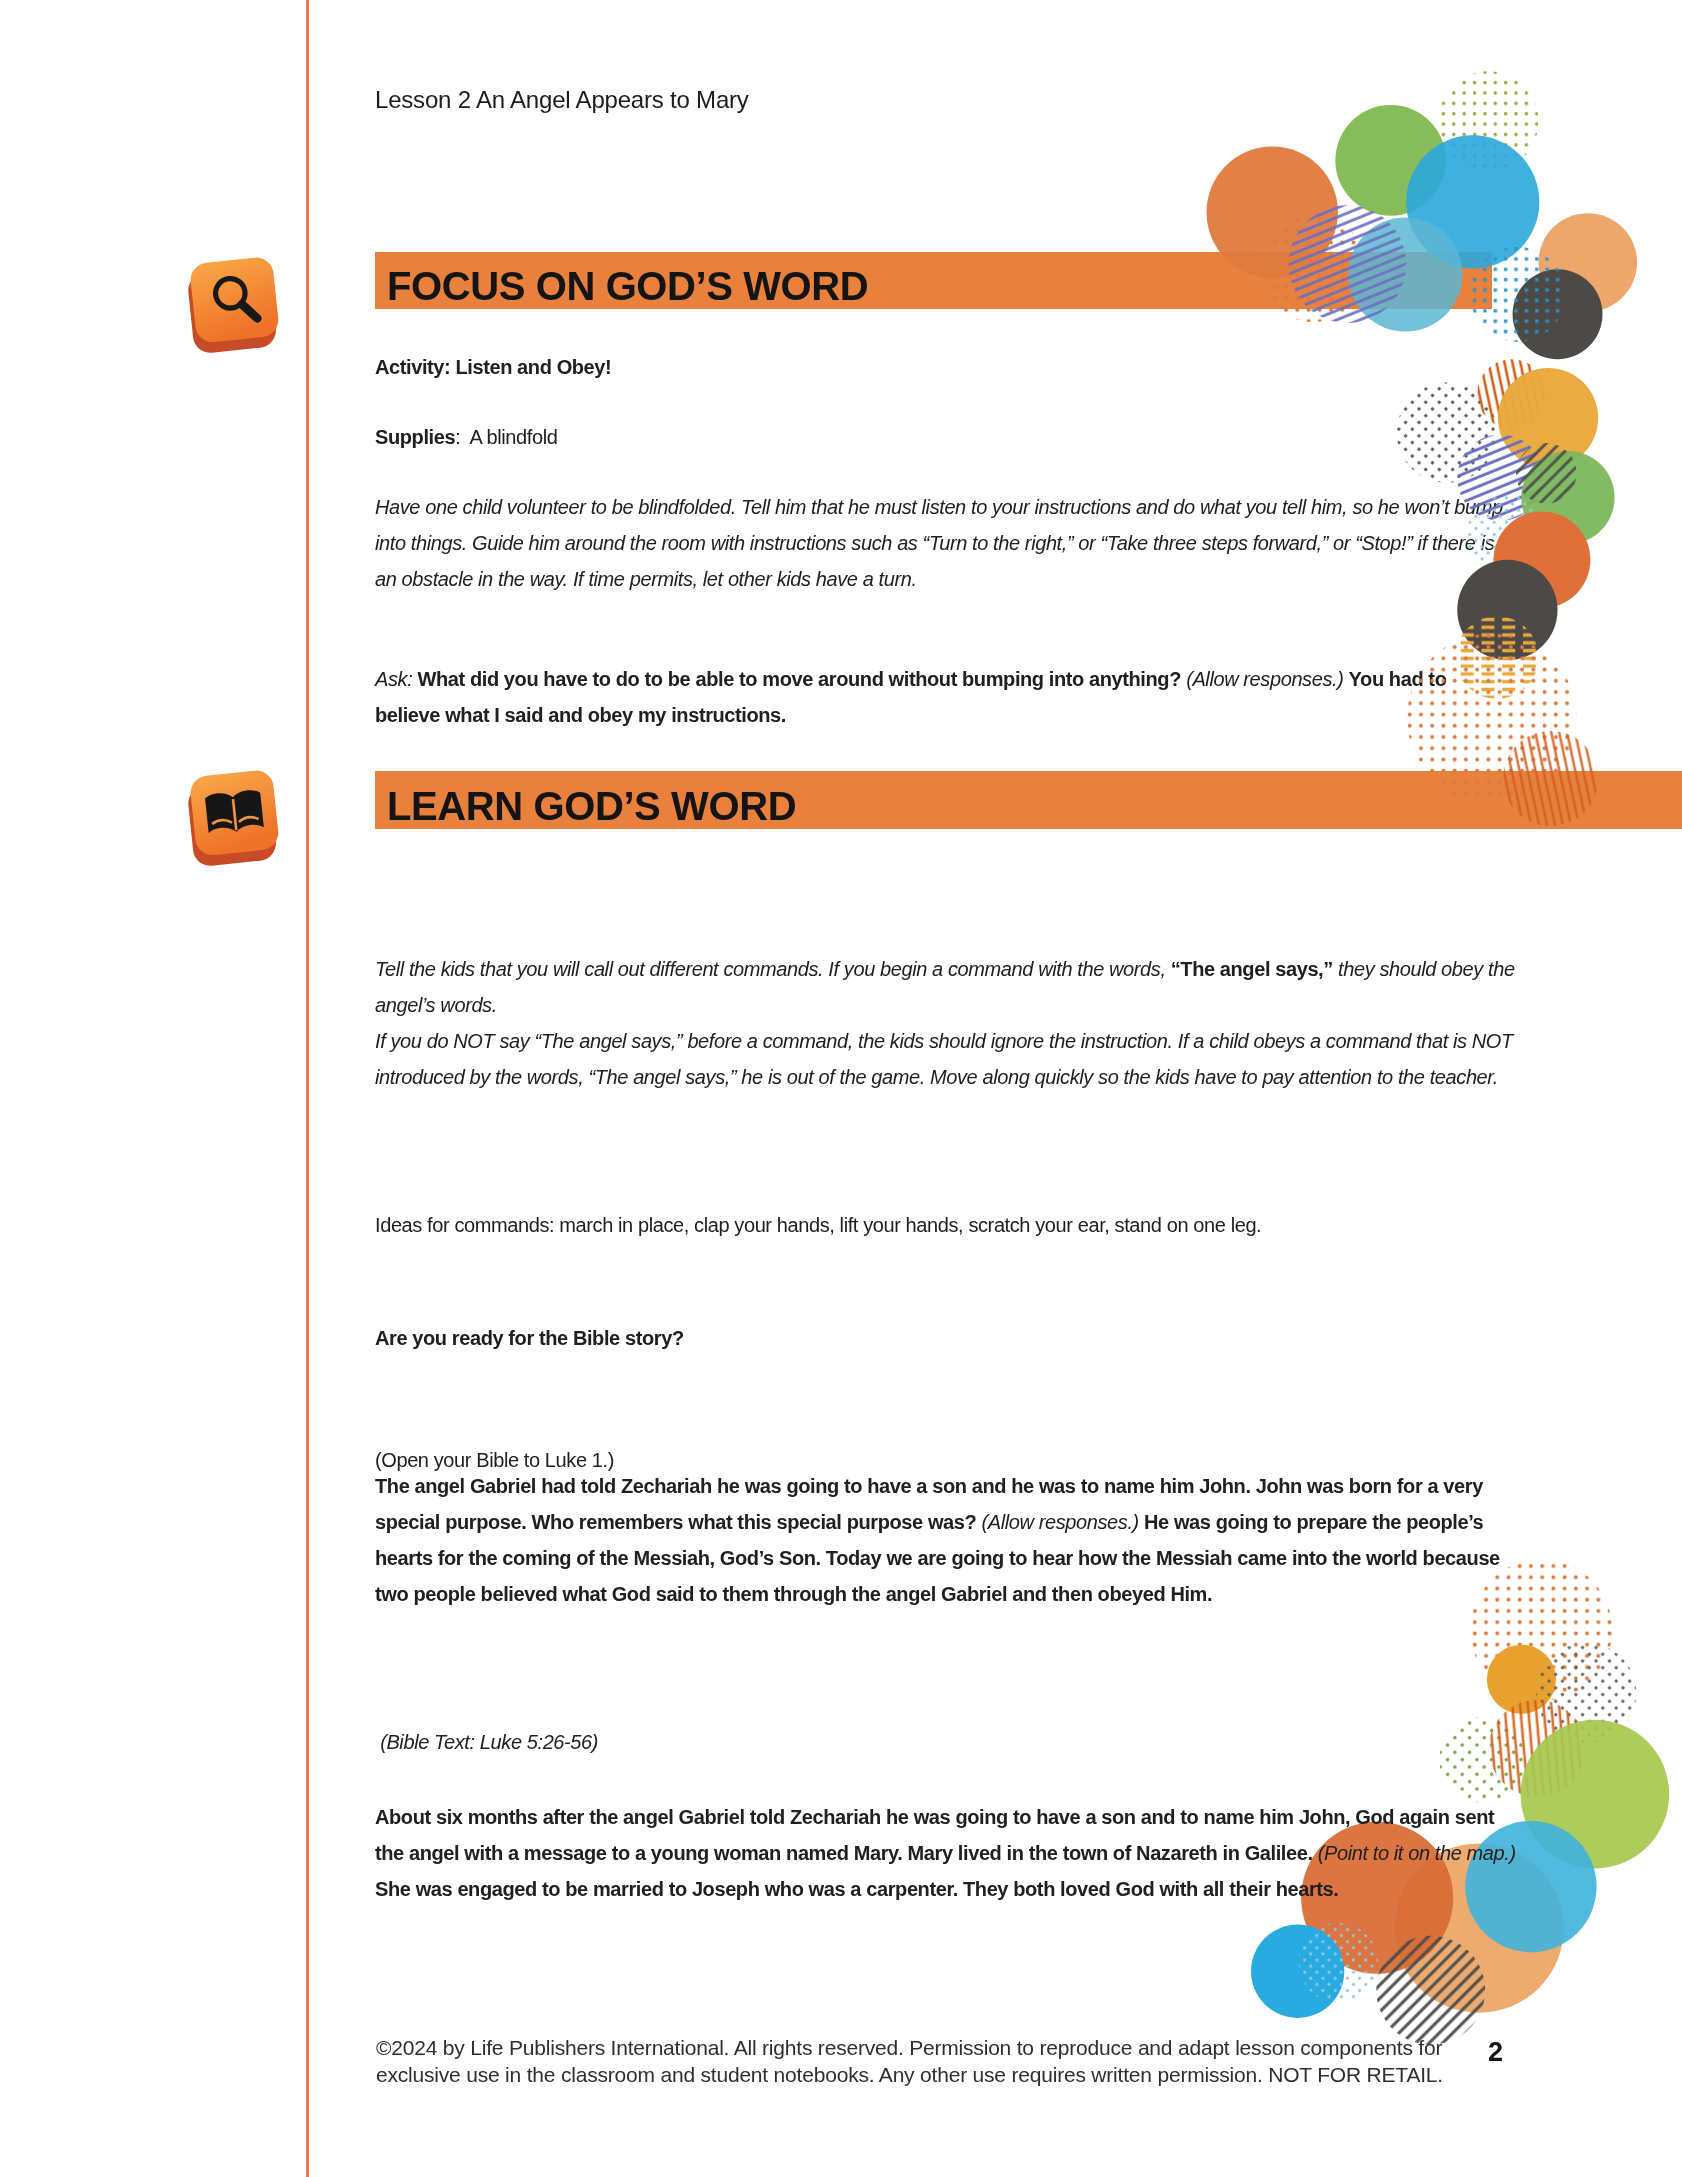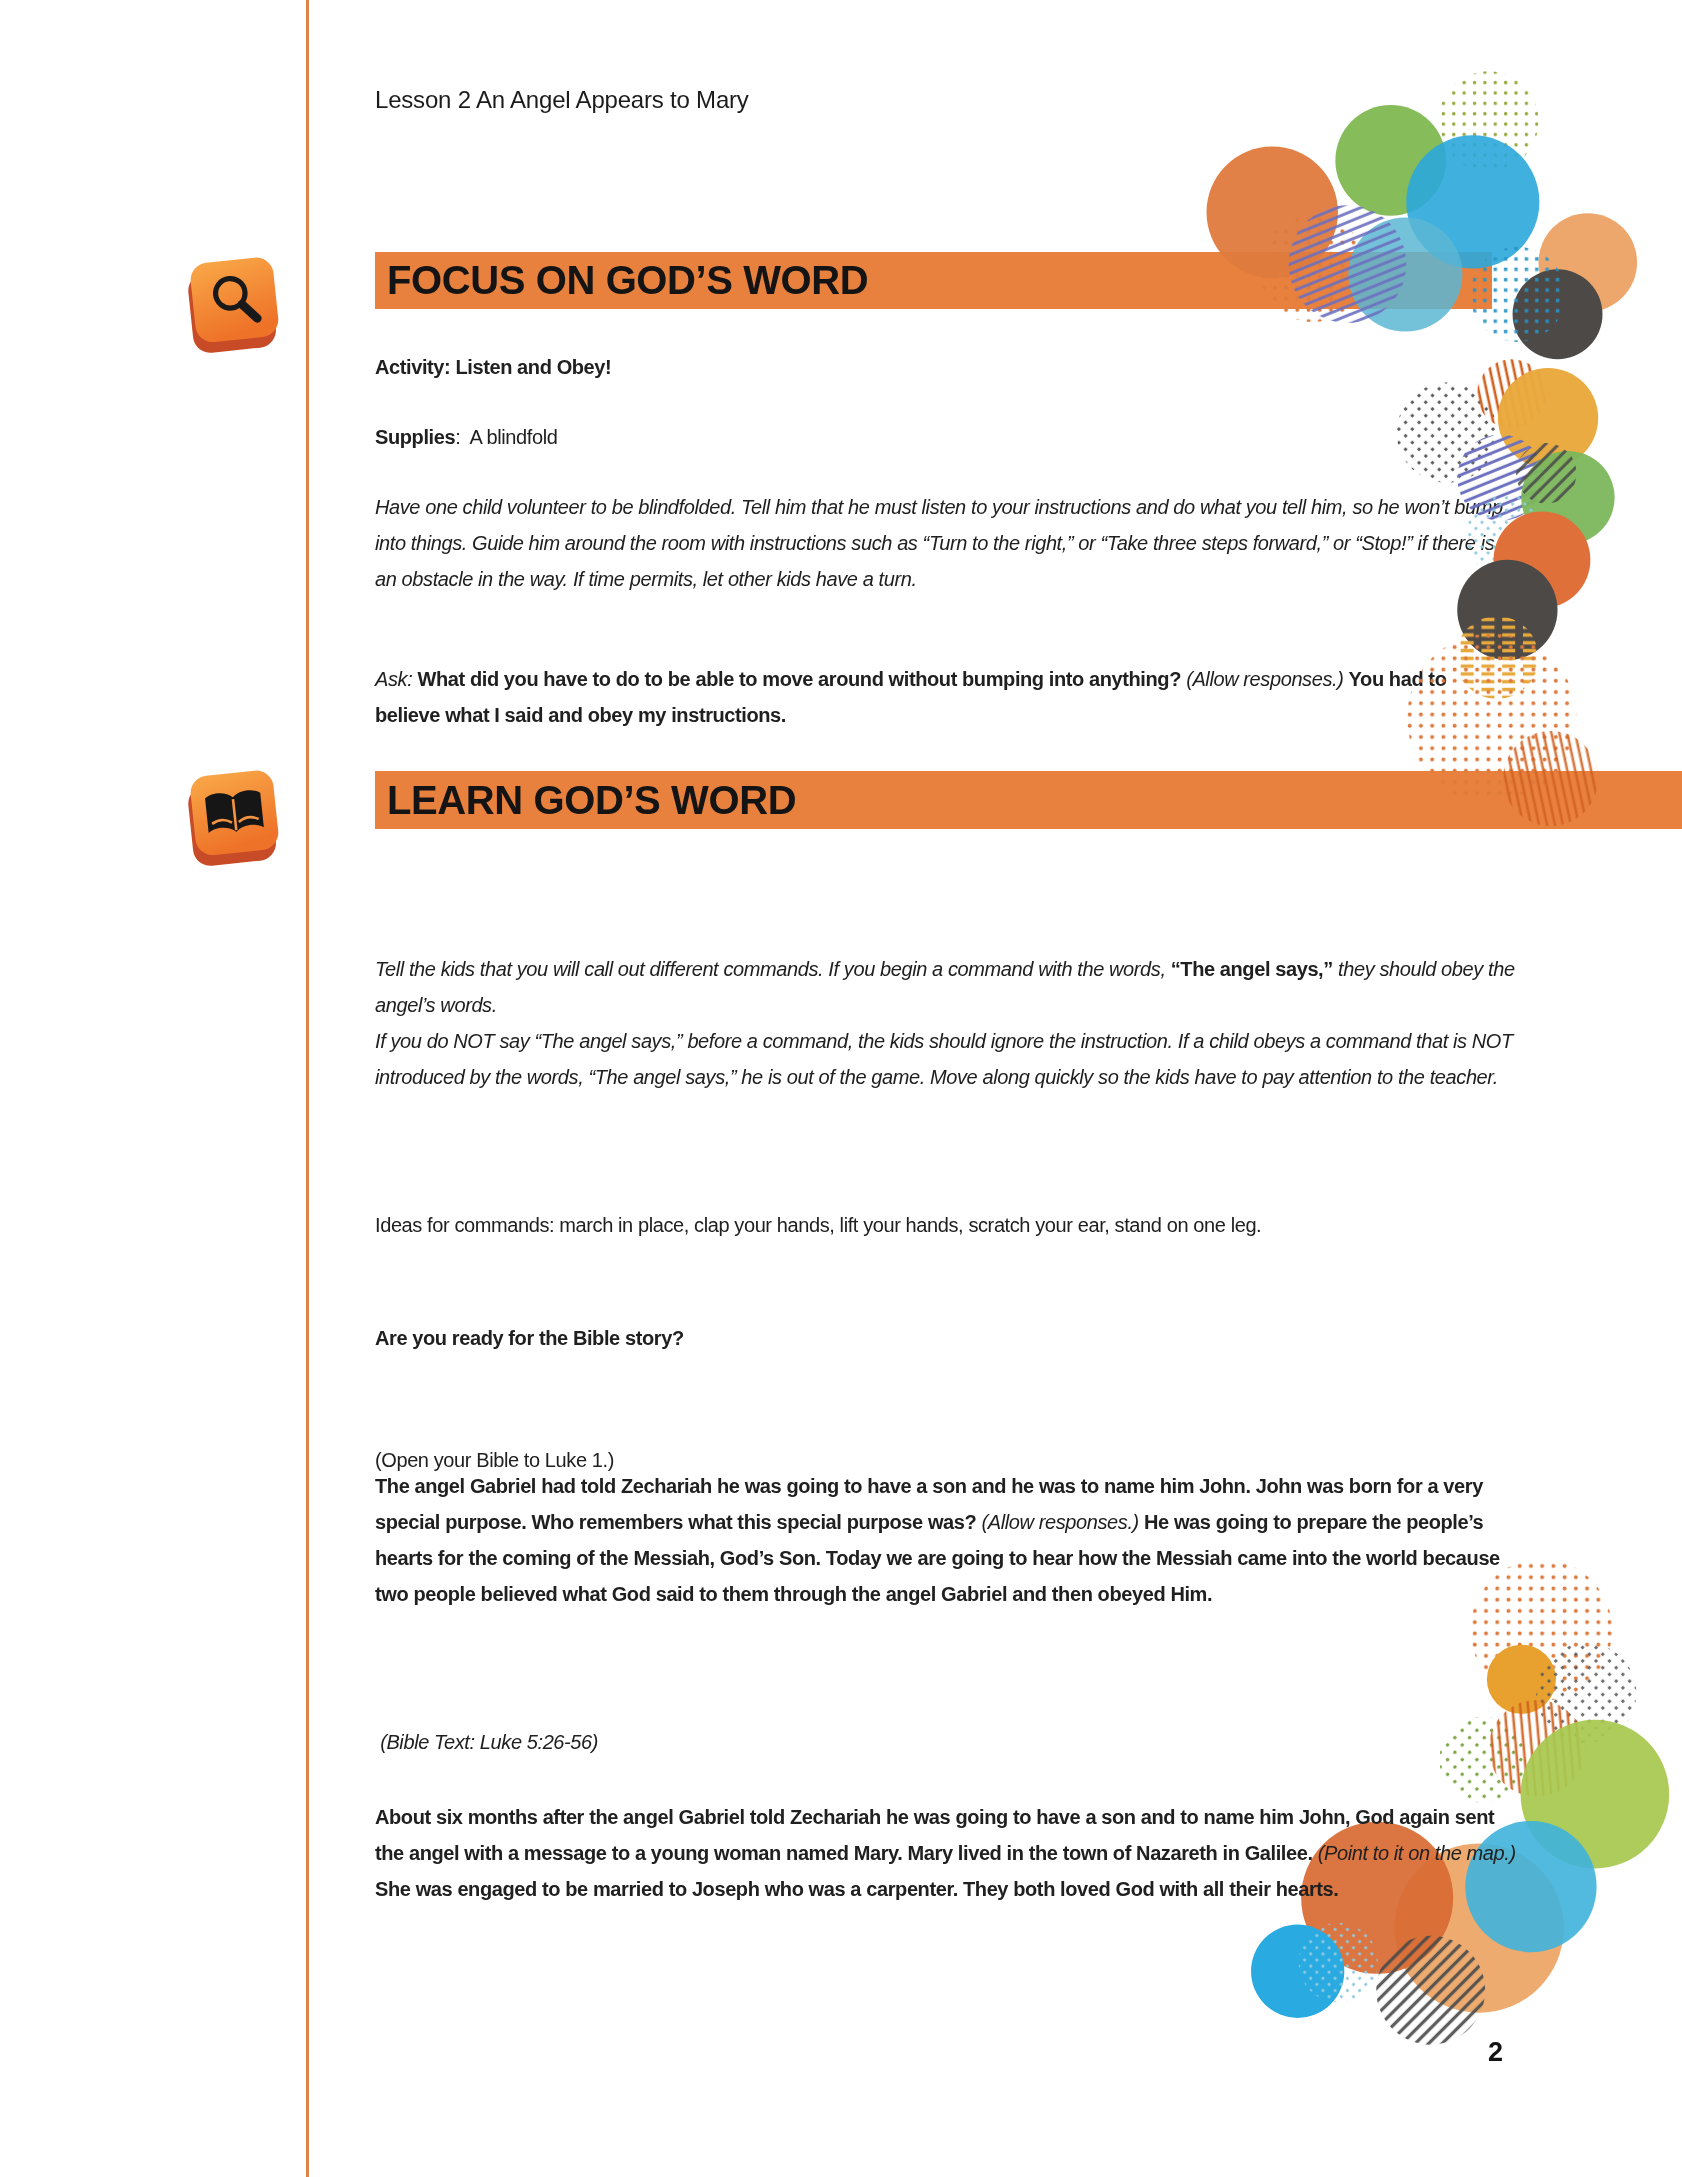--- a/index.html
+++ b/index.html
@@ -10,21 +10,21 @@
   }
   .vline{position:absolute; left:286px; top:0; width:2.6px; height:2177px; background:#E08348; z-index:1;}
   .blk{position:absolute; left:355px; width:1141px; font-size:20px; line-height:36px;
        letter-spacing:-0.4px; white-space:pre-wrap; z-index:2;}
   .run-r{font-weight:400; font-style:normal;}
   .run-b{font-weight:700; font-style:normal;}
   .run-i{font-weight:400; font-style:italic;}
   .lesson-header{position:absolute; left:355px; top:86px; font-size:24px; color:#1c1c1c;
        letter-spacing:-0.2px; z-index:2;}
   .section-bar{position:absolute; left:355px; height:57px; background:#E8803E; display:flex;
-       align-items:center; padding-left:12px; box-sizing:border-box; z-index:1;}
+       align-items:flex-end; padding-left:12px; box-sizing:border-box; z-index:1;}
   .section-bar .bar-label{font-size:40px; font-weight:700; color:#141414; letter-spacing:-0.4px;}
   #bar1{top:252px; width:1117px;}
   #bar2{top:771px; width:1356px; height:58px;}
   #activity{top:349px;}
   #supplies{top:419px;}
   #pBlindfold{top:489px;}
   #pAsk{top:661px;}
   #gameHeading{top:875px;}
   #pGame{top:951px;}
   #pIdeas{top:1207px;}
@@ -104,20 +104,21 @@
 
   <div class="blk" id="pGame"><span class="run-i">Tell the kids that you will call out different commands. If you begin a command with the words, </span><span class="run-b">“The angel says,”</span><span class="run-i"> they should obey the angel’s words.
 If you do NOT say “The angel says,” before a command, the kids should ignore the instruction. If a child obeys a command that is NOT introduced by the words, “The angel says,” he is out of the game. Move along quickly so the kids have to pay attention to the teacher.</span></div>
   <div class="blk" id="pIdeas"><span class="run-r">Ideas for commands: march in place, clap your hands, lift your hands, scratch your ear, stand on one leg.</span></div>
   <div class="blk" id="pReady"><span class="run-b">Are you ready for the Bible story?</span></div>
   <div class="blk" id="pOpenBible"><span class="run-r">(Open your Bible to Luke 1.)</span></div>
   <div class="blk" id="pGabriel"><span class="run-b">The angel Gabriel had told Zechariah he was going to have a son and he was to name him John. John was born for a very special purpose. Who remembers what this special purpose was? </span><span class="run-i">(Allow responses.) </span><span class="run-b">He was going to prepare the people’s hearts for the coming of the Messiah, God’s Son. Today we are going to hear how the Messiah came into the world because two people believed what God said to them through the angel Gabriel and then obeyed Him.</span></div>
   <div class="blk" id="pBibleText"><span class="run-i"> (Bible Text: Luke 5:26-56)</span></div>
   <div class="blk" id="pSixMonths"><span class="run-b">About six months after the angel Gabriel told Zechariah he was going to have a son and to name him John, God again sent the angel with a message to a young woman named Mary. Mary lived in the town of Nazareth in Galilee. </span><span class="run-i">(Point to it on the map.) </span><span class="run-b">She was engaged to be married to Joseph who was a carpenter. They both loved God with all their hearts.</span></div>
 
+  <div class="footer-text">©2024 by Life Publishers International. All rights reserved. Permission to reproduce and adapt lesson components for exclusive use in the classroom and student notebooks. Any other use requires written permission. NOT FOR RETAIL.</div>
   <div class="page-number">2</div>
 
   <svg class="deco" id="decoTop" width="533" height="817" viewBox="0 0 616 945">
     <defs>
       <pattern id="dotsO" width="13" height="13" patternUnits="userSpaceOnUse">
         <circle cx="4" cy="4" r="2.3" fill="#DD7A3C"></circle>
       </pattern>
       <pattern id="dotsG" width="11" height="11" patternUnits="userSpaceOnUse" patternTransform="rotate(45)">
         <rect x="2" y="2" width="3.4" height="3.4" fill="#5A5A5A"></rect>
       </pattern>

